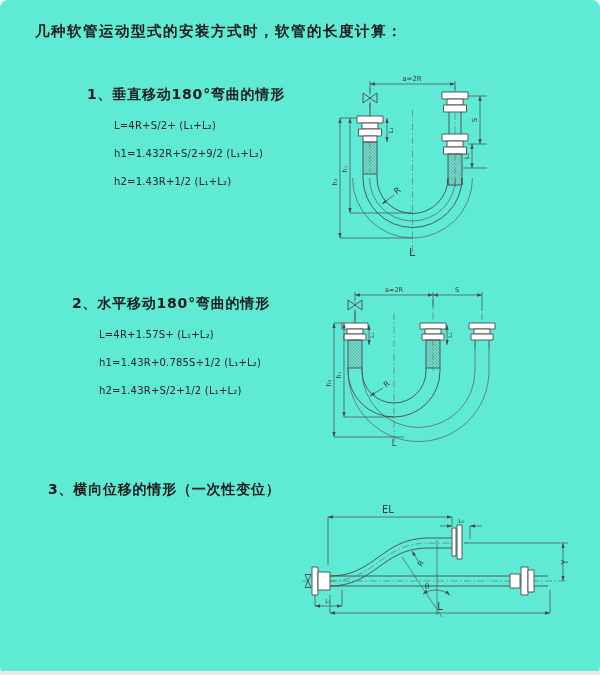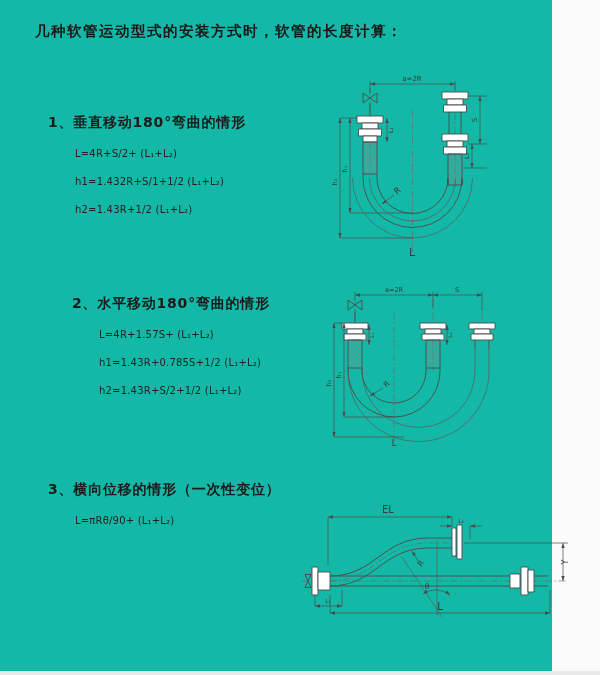--- a/index.html
+++ b/index.html
@@ -1,27 +1,27 @@
 <!DOCTYPE html>
 <html><head>
 <meta charset="utf-8">
 <style>
   html,body{margin:0;padding:0;}
   body{
     width:600px;height:675px;background:#fbfbfb;
     font-family:"DejaVu Sans","Liberation Sans",sans-serif;
     color:#1f1f1f;overflow:hidden;
   }
-  .page{position:relative;width:552px;height:675px;background:#14b8a6;}
+  .page{position:relative;width:600px;height:675px;background:#5eead4;border-radius:8px;}
   .page-title{
     position:absolute;left:35px;top:22px;
     font-size:14.5px;font-weight:700;letter-spacing:1.5px;color:#181818;
   }
   .section{position:absolute;left:48px;width:275px;}
-  .sec-1{top:114px;}
+  .sec-1{top:86px;margin-left:39px;}
   .sec-2{top:295px;margin-left:24px;}
   .sec-3{top:481px;}
   .sec-heading{
     font-size:14px;font-weight:700;letter-spacing:0.8px;color:#1b1b1b;
     margin:0 0 8px 0;white-space:nowrap;
   }
   .formula{
     margin-left:27px;font-size:10px;font-weight:500;line-height:28px;
     letter-spacing:0.2px;color:#222;white-space:nowrap;
   }
@@ -45,34 +45,33 @@
 </head>
 <body>
 
 <div class="page">
 
   <div class="page-title">几种软管运动型式的安装方式时，软管的长度计算：</div>
 
   <div class="section sec-1">
     <div class="sec-heading">1、垂直移动180°弯曲的情形</div>
     <div class="formula">L=4R+S/2+ (L₁+L₂)</div>
-    <div class="formula">h1=1.432R+S/1+1/2 (L₁+L₂)</div>
+    <div class="formula">h1=1.432R+S/2+9/2 (L₁+L₂)</div>
     <div class="formula">h2=1.43R+1/2 (L₁+L₂)</div>
   </div>
 
   <div class="section sec-2">
     <div class="sec-heading">2、水平移动180°弯曲的情形</div>
     <div class="formula">L=4R+1.57S+ (L₁+L₂)</div>
     <div class="formula">h1=1.43R+0.785S+1/2 (L₁+L₂)</div>
     <div class="formula">h2=1.43R+S/2+1/2 (L₁+L₂)</div>
   </div>
 
   <div class="section sec-3">
     <div class="sec-heading">3、横向位移的情形（一次性变位）</div>
-    <div class="formula">L=πRθ/90+ (L₁+L₂)</div>
   </div>
 
   <div class="diagram diag-1">
     <svg width="275" height="195" viewBox="0 0 275 195">
       <defs>
         <marker id="ar1" viewBox="0 0 10 10" refX="9" refY="5" markerWidth="8" markerHeight="8" orient="auto-start-reverse">
           <path d="M0,2 L9,5 L0,8 z" fill="#4a4a4a"></path>
         </marker>
         <pattern id="hp1" width="3.2" height="3.2" patternUnits="userSpaceOnUse">
           <path d="M0,3.2 L3.2,0 M0,0 L3.2,3.2" stroke="#8a8a8a" stroke-width="0.45"></path>

